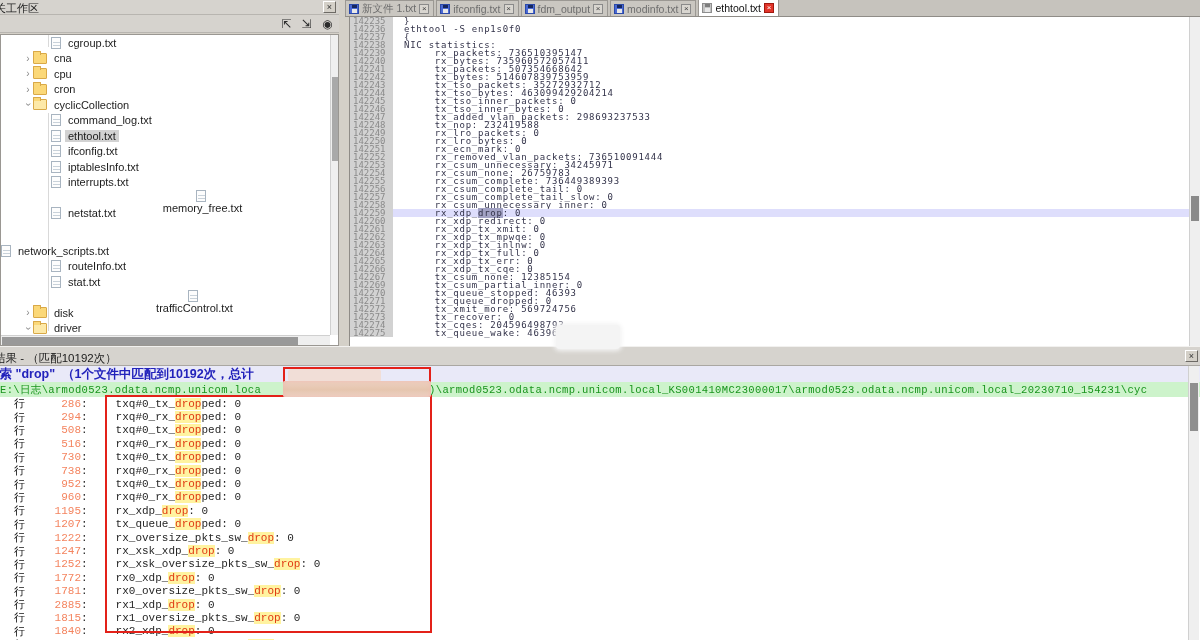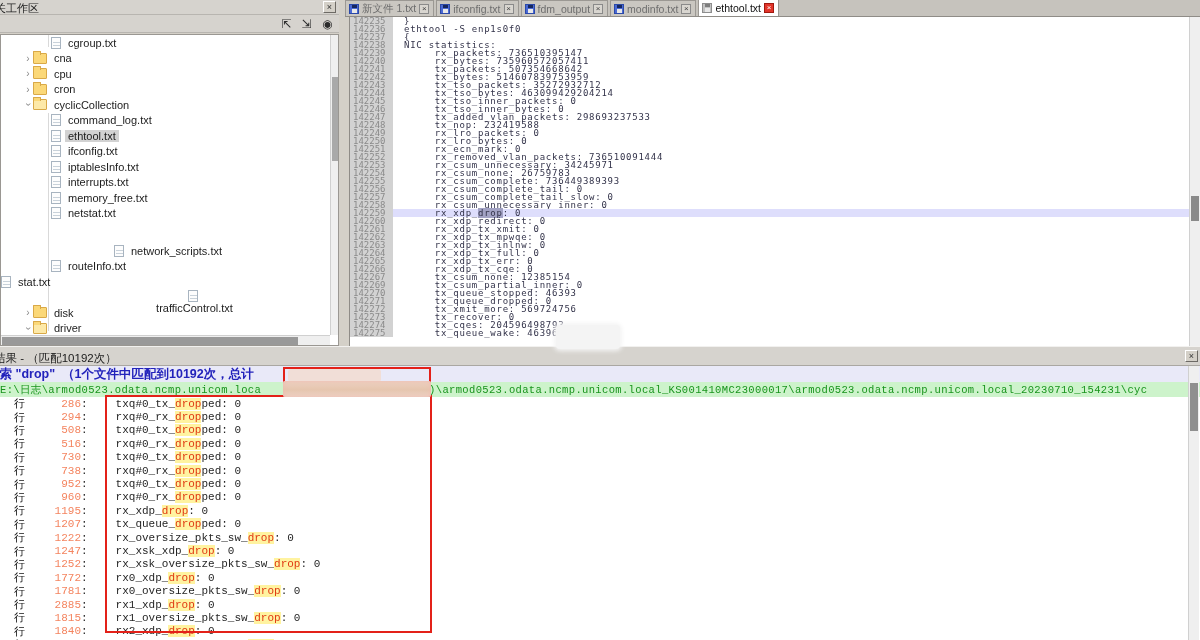--- a/index.html
+++ b/index.html
@@ -148,38 +148,38 @@
             <span class="tree-label">ifconfig.txt</span>
           </div>
           <div class="tree-row" style="padding-left: 50px;">
             <span class="icon-file"></span>
             <span class="tree-label">iptablesInfo.txt</span>
           </div>
           <div class="tree-row" style="padding-left: 50px;">
             <span class="icon-file"></span>
             <span class="tree-label">interrupts.txt</span>
           </div>
-          <div class="tree-row" style="padding-left: 50px;">
+          <div class="tree-row" style="padding-left: 66px; flex-direction: column;">
             <span class="icon-file"></span>
             <span class="tree-label">memory_free.txt</span>
           </div>
           <div class="tree-row" style="padding-left: 50px;">
             <span class="icon-file"></span>
             <span class="tree-label">netstat.txt</span>
           </div>
           <div class="tree-gap"></div>
-          <div class="tree-row" style=" justify-content: center;">
+          <div class="tree-row" style="">
             <span class="icon-file"></span>
             <span class="tree-label">network_scripts.txt</span>
           </div>
           <div class="tree-row" style="padding-left: 50px;">
             <span class="icon-file"></span>
             <span class="tree-label">routeInfo.txt</span>
           </div>
-          <div class="tree-row" style="">
+          <div class="tree-row" style="padding-left: 50px;">
             <span class="icon-file"></span>
             <span class="tree-label">stat.txt</span>
           </div>
           <div class="tree-row" style="padding-left: 50px; flex-direction: column;">
             <span class="icon-file"></span>
             <span class="tree-label">trafficControl.txt</span>
           </div>
           <div class="tree-row" style="padding-left: 22px;">
             <span class="chev">›</span>
             <span class="icon-folder"></span>

